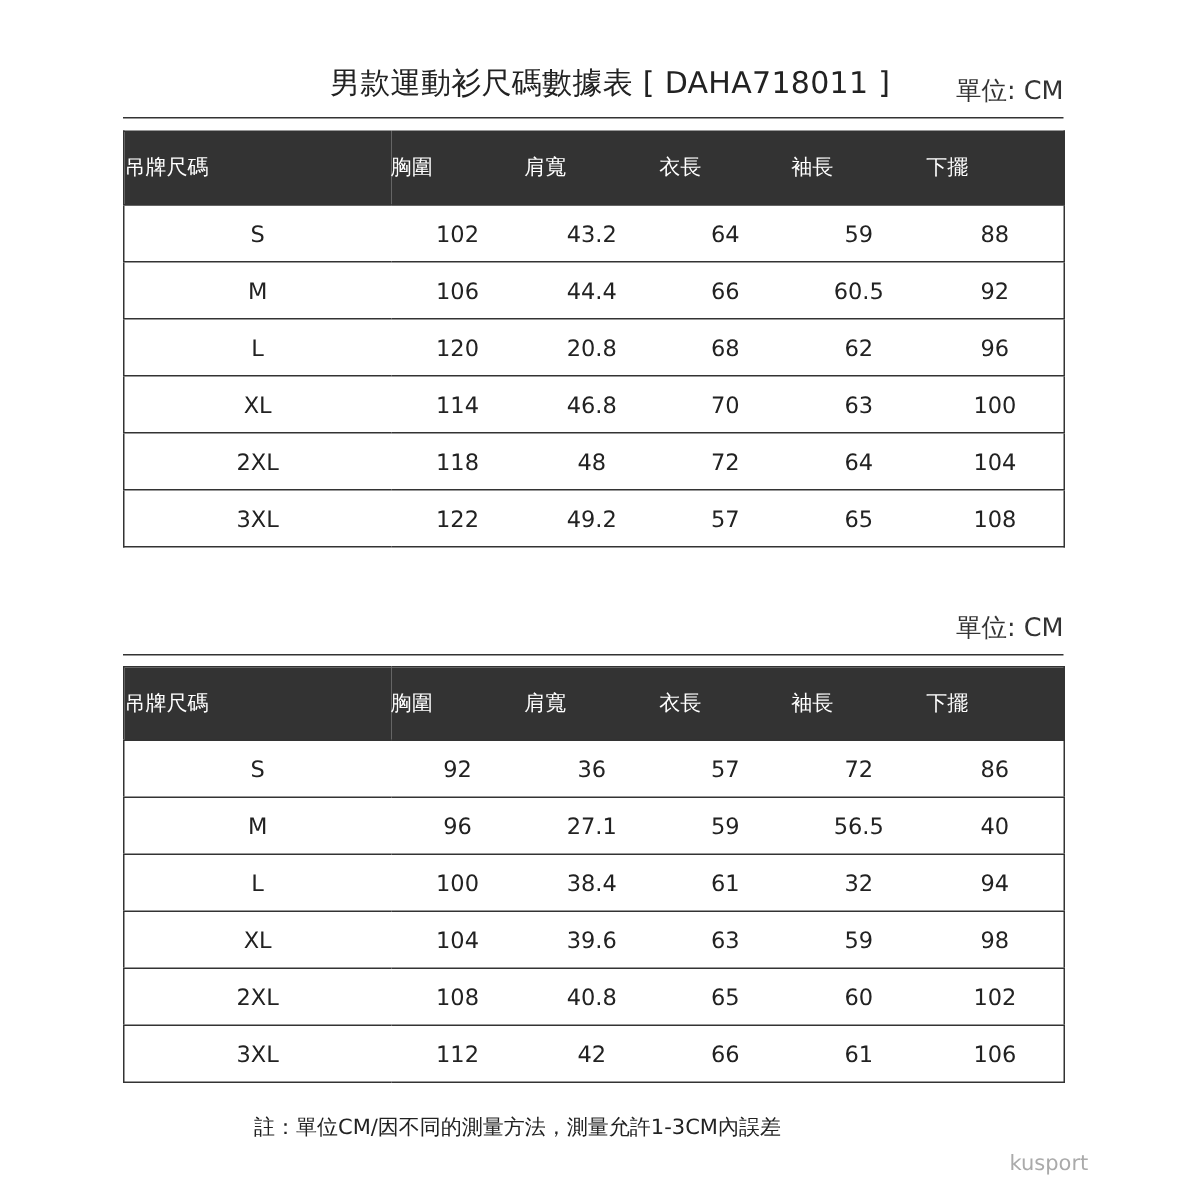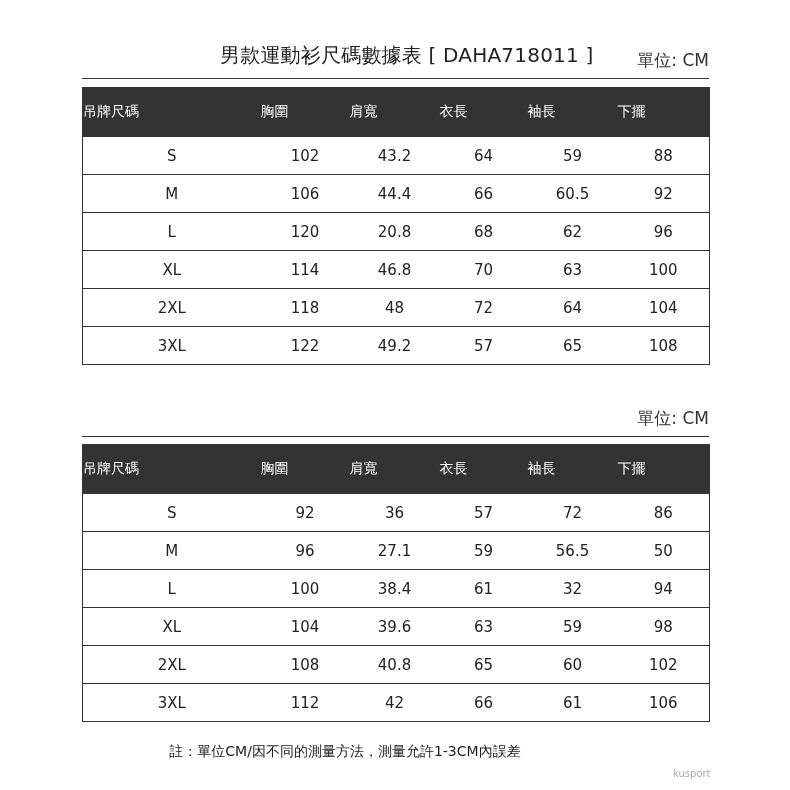--- a/index.html
+++ b/index.html
@@ -8,21 +8,21 @@
   .title-row{position:relative;height:40px;border-bottom:1.5px solid #333;}
   .title{position:absolute;left:138px;top:4px;font-size:20px;color:#222;white-space:nowrap;letter-spacing:0.2px;}
   .unit{position:absolute;right:0;top:11px;font-size:17px;color:#333;white-space:nowrap;}
   table{position:absolute;left:0;width:627px;border-collapse:collapse;table-layout:fixed;}
   th{background:#333;color:#fff;font-weight:normal;font-size:14px;height:48px;text-align:left;padding:0;}
   td{font-size:15px;height:37px;text-align:center;padding:0;border-top:1.5px solid #333;color:#222;}
   table{border:1.5px solid #333;}
   col.c0{width:178px}
   col.c1{width:89px}col.c2{width:90px}col.c3{width:88px}col.c4{width:90px}col.c5{width:92px}
   .note{position:absolute;left:0;width:690px;top:743px;text-align:center;font-size:14px;color:#222;}
-  .brand{position:absolute;left:673px;top:768px;font-size:10px;color:#aaa;}
+  .brand{position:absolute;left:673px;top:768px;font-size:14px;color:#aaa;}
 </style>
 </head>
 <body>
 
 <div class="section" style="top:38px;">
   <div class="title-row">
     <span class="title">男款運動衫尺碼數據表 [ DAHA718011 ]</span>
     <span class="unit">單位: CM</span>
   </div>
   <table style="top:49px;">
@@ -128,21 +128,21 @@
           <td>57</td>
           <td>72</td>
           <td>86</td>
       </tr>
       <tr>
         <td>M</td>
           <td>96</td>
           <td>27.1</td>
           <td>59</td>
           <td>56.5</td>
-          <td>50</td>
+          <td>40</td>
       </tr>
       <tr>
         <td>L</td>
           <td>100</td>
           <td>38.4</td>
           <td>61</td>
           <td>32</td>
           <td>94</td>
       </tr>
       <tr>

